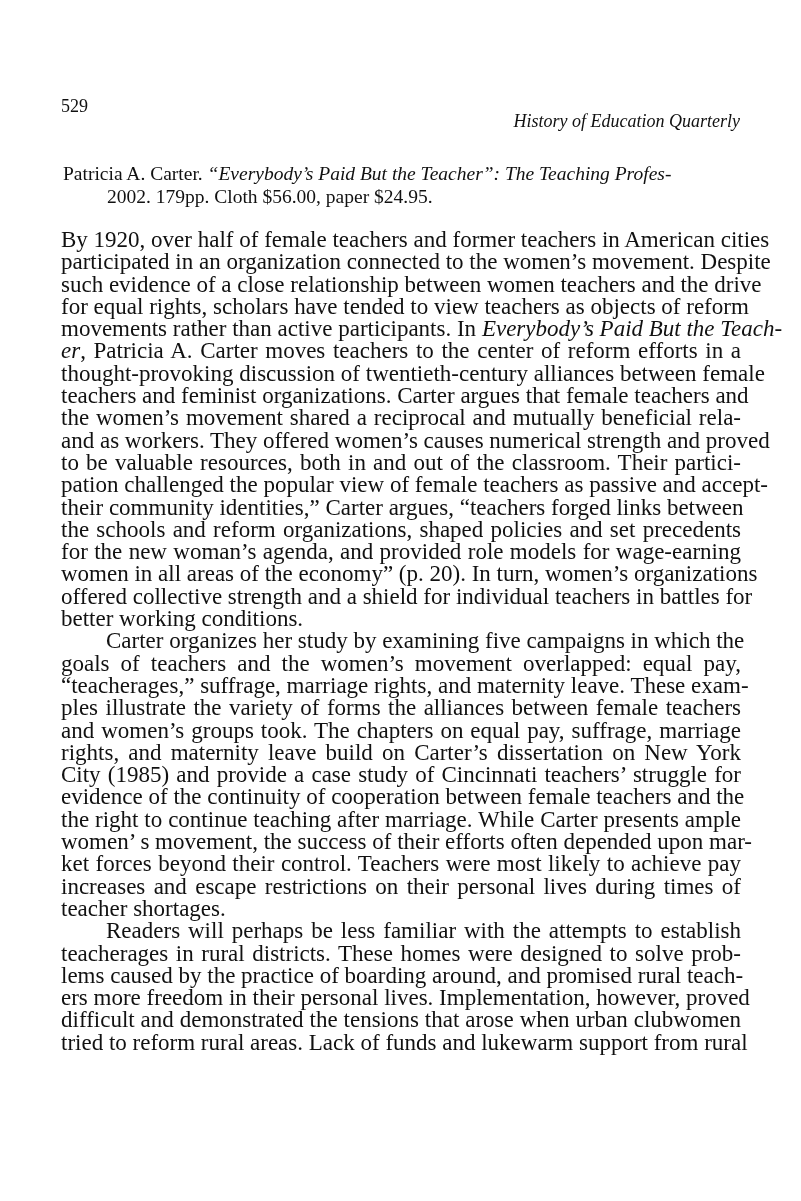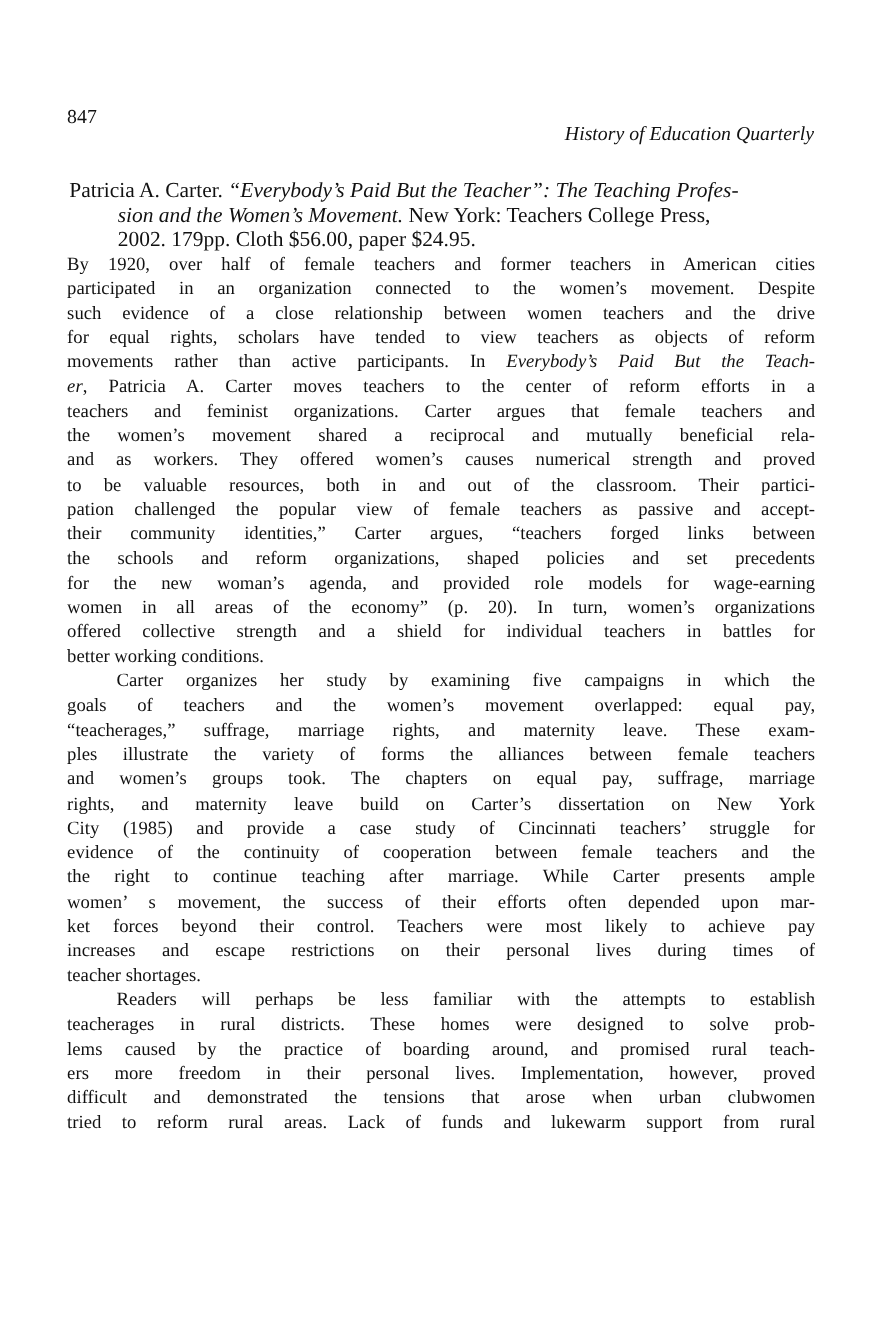--- a/index.html
+++ b/index.html
@@ -7,49 +7,49 @@
            font-family: "Liberation Serif", "DejaVu Serif", serif; color: #111; }
     .running-head { position: absolute; top: 96px; left: 61px; right: 61px; height: 24px;
                     font-size: 18px; }
     .page-number { position: absolute; left: 0; top: 0; }
     .journal-title { position: absolute; right: 0; top: 0; font-style: italic; margin-top: 15px; }
     .citation { position: absolute; top: 163px; left: 63px; width: 678px;
                 font-size: 19.5px; line-height: 22.5px; }
     .citation .line { display: block; white-space: nowrap; }
     .citation .indent { padding-left: 44px; }
     .body-text { position: absolute; top: 229px; left: 61px; width: 680px;
-                 font-size: 17px; line-height: 22.3px; }
+                 font-size: 23px; line-height: 22.3px; }
     .body-text .line { display: block; white-space: nowrap; text-align: justify;
                        text-align-last: justify; }
     .body-text .line.last { text-align-last: left; }
     .body-text .line.para-start { text-indent: 45px; }
     i, .it { font-style: italic; }
   </style>
 </head>
 <body>
 
 <div class="running-head">
-  <span class="page-number">847</span>
+  <span class="page-number">529</span>
   <span class="journal-title">History of Education Quarterly</span>
 </div>
 
 <div class="citation" id="citation">
     <span class="line "><span>Patricia A. Carter. </span><span class="it">“Everybody’s Paid But the Teacher”: The Teaching Profes-</span></span>
-    <span class="line indent"><span class="it">sion and the Women’s Movement.</span><span> New York: Teachers College Press,</span></span>
     <span class="line indent"><span>2002. 179pp. Cloth $56.00, paper $24.95.</span></span>
   </div>
 
 <div class="body-text" id="body">
     <div>
       <span class="line "><span>By 1920, over half of female teachers and former teachers in American cities</span></span>
       <span class="line "><span>participated in an organization connected to the women’s movement. Despite</span></span>
       <span class="line "><span>such evidence of a close relationship between women teachers and the drive</span></span>
       <span class="line "><span>for equal rights, scholars have tended to view teachers as objects of reform</span></span>
       <span class="line "><span>movements rather than active participants. In </span><span class="it">Everybody’s Paid But the Teach-</span></span>
       <span class="line "><span class="it">er</span><span>, Patricia A. Carter moves teachers to the center of reform efforts in a</span></span>
+      <span class="line "><span>thought-provoking discussion of twentieth-century alliances between female</span></span>
       <span class="line "><span>teachers and feminist organizations. Carter argues that female teachers and</span></span>
       <span class="line "><span>the women’s movement shared a reciprocal and mutually beneficial rela-</span></span>
       <span class="line "><span>and as workers. They offered women’s causes numerical strength and proved</span></span>
       <span class="line "><span>to be valuable resources, both in and out of the classroom. Their partici-</span></span>
       <span class="line "><span>pation challenged the popular view of female teachers as passive and accept-</span></span>
       <span class="line "><span>their community identities,” Carter argues, “teachers forged links between</span></span>
       <span class="line "><span>the schools and reform organizations, shaped policies and set precedents</span></span>
       <span class="line "><span>for the new woman’s agenda, and provided role models for wage-earning</span></span>
       <span class="line "><span>women in all areas of the economy” (p. 20). In turn, women’s organizations</span></span>
       <span class="line "><span>offered collective strength and a shield for individual teachers in battles for</span></span>

